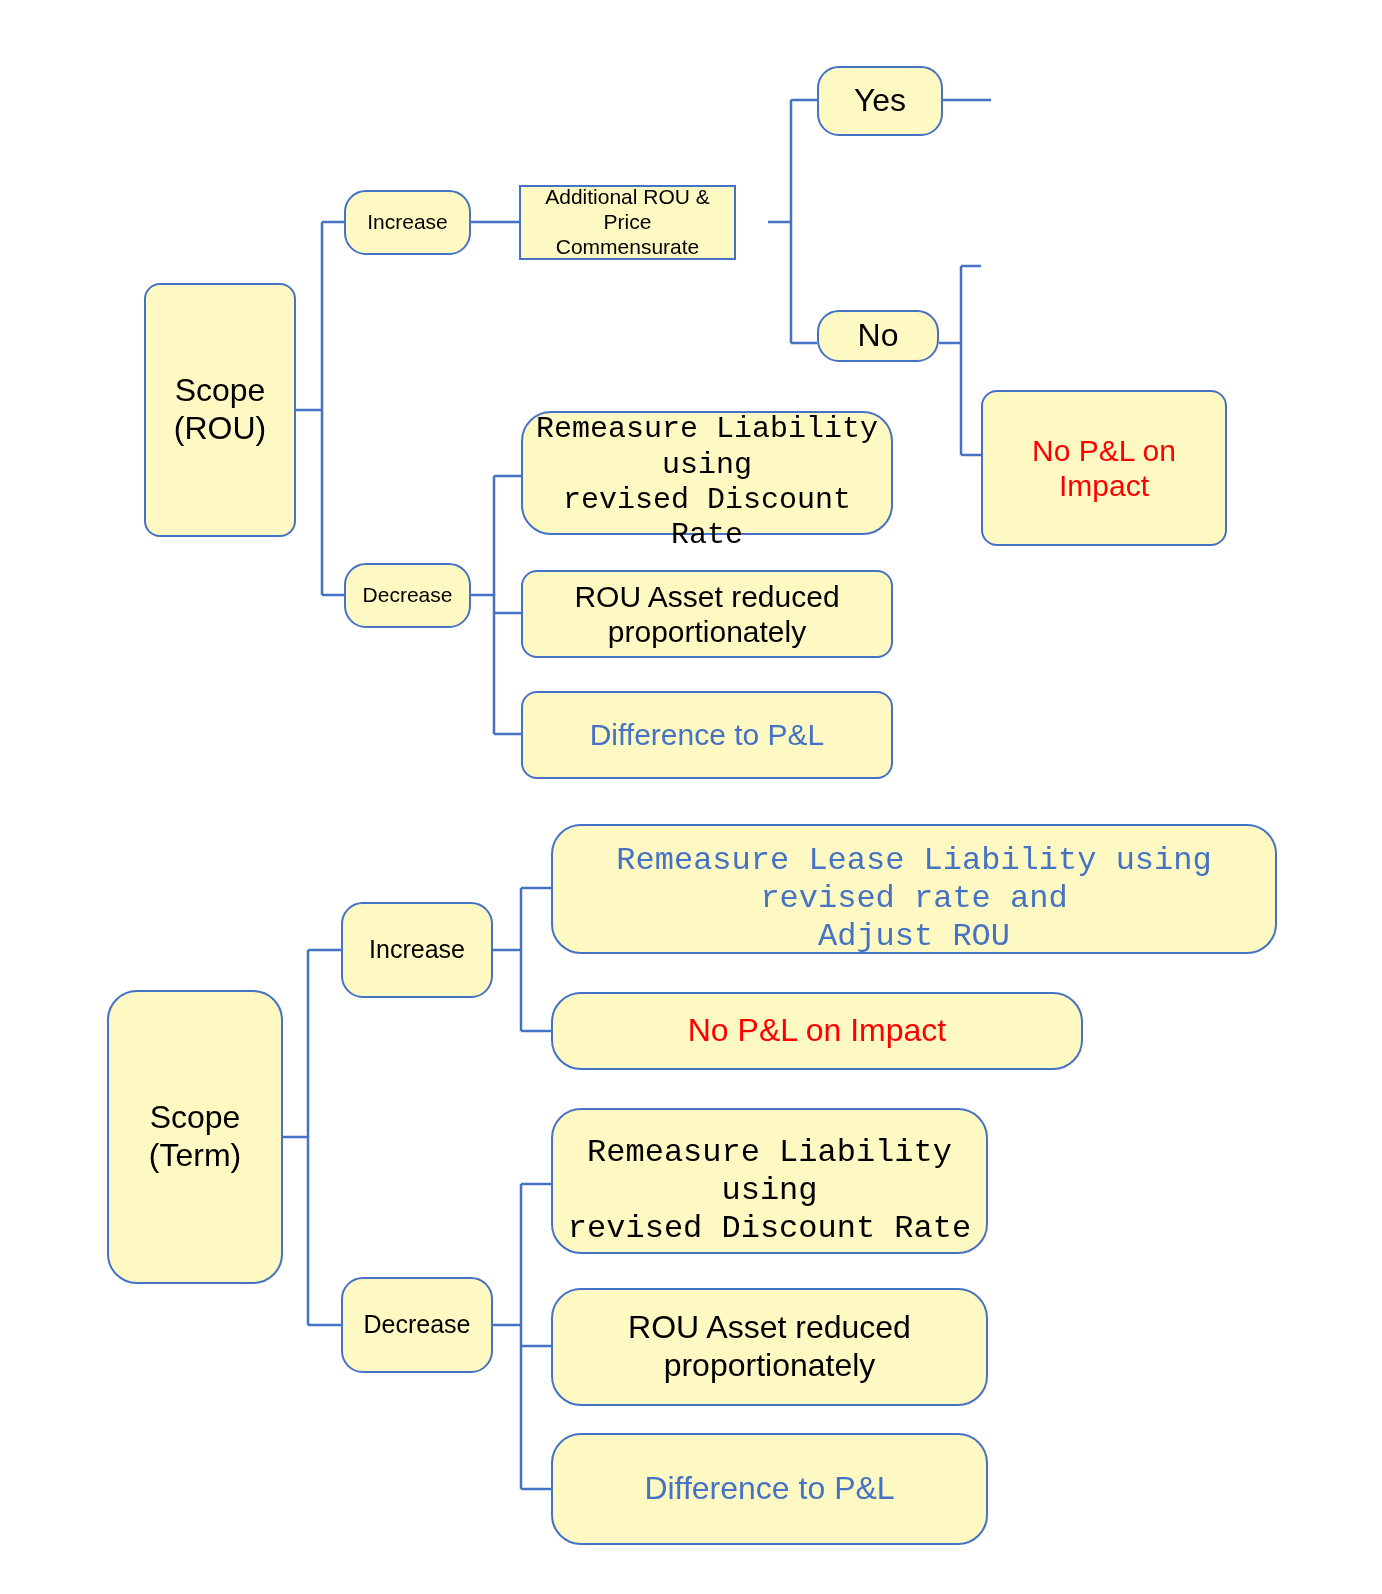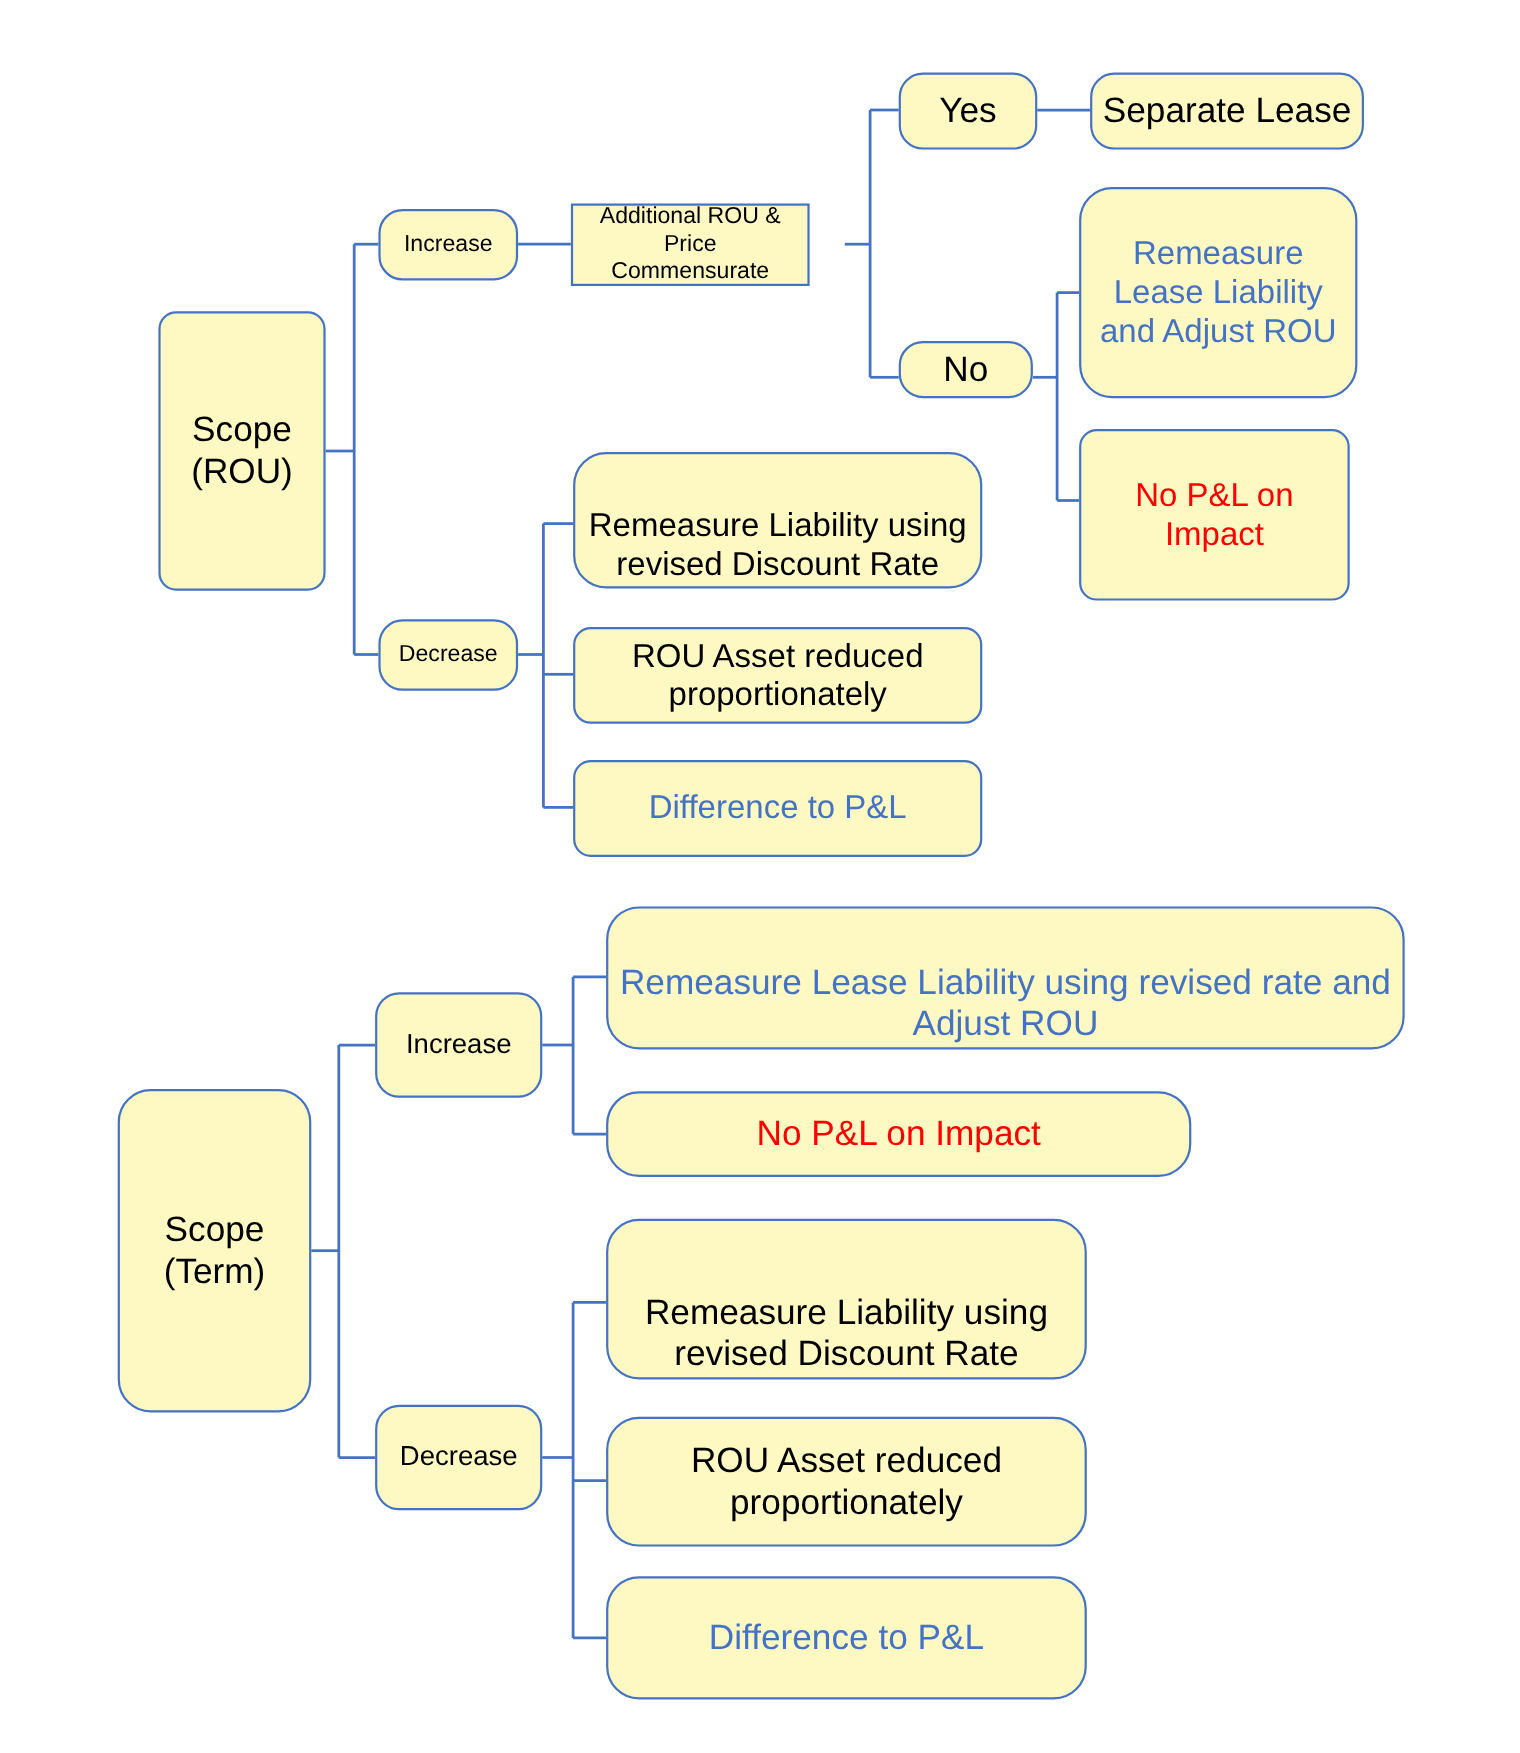--- a/index.html
+++ b/index.html
@@ -44,21 +44,21 @@
   .node.sq { border-radius: 0; }
   .node.pill { border-radius: 22px; }
   .node.bigpill { border-radius: 30px; }
   .node .txt { display: block; width: 100%; }
   .blue { color: #4472C4; }
   .red  { color: #FF0000; }
   .fs-small  { font-size: 21px; }
   .fs-med    { font-size: 25px; }
   .fs-large  { font-size: 30px; }
   .fs-xl     { font-size: 32px; }
-  .align-upper { align-items: flex-end; padding-top: 22px; }
+  .align-upper { align-items: center; padding-top: 22px; font-family: Liberation Mono, monospace; }
 </style>
 </head>
 <body>
 
 <div id="diagram-root">
 
   <svg class="connectors" viewBox="0 0 1382 1594">
     <g fill="none" stroke="#4472C4" stroke-width="2.5" stroke-linecap="butt" stroke-linejoin="miter">
 
       <path d="M296,410 L322,410"></path>
@@ -124,27 +124,21 @@
   </div>
 
   <div class="node pill fs-xl" style="left:817px; top:66px; width:126px; height:70px;">
     <span class="txt">Yes</span>
   </div>
 
   <div class="node pill fs-xl" style="left:817px; top:310px; width:122px; height:52px;">
     <span class="txt">No</span>
   </div>
 
-  <div class="node pill fs-xl" style="left:991px; top:66px; width:249px; height:70px;">
-    <span class="txt">Separate Lease</span>
-  </div>
 
-  <div class="node bigpill fs-large blue" style="left:981px; top:170px; width:253px; height:192px;">
-    <span class="txt">Remeasure<br>Lease Liability<br>and Adjust ROU</span>
-  </div>
 
   <div class="node rounded fs-large red" style="left:981px; top:390px; width:246px; height:156px;">
     <span class="txt">No P&amp;L on<br>Impact</span>
   </div>
 
   <div class="node bigpill fs-large align-upper" style="left:521px; top:411px; width:372px; height:124px;">
     <span class="txt">Remeasure Liability using<br>revised Discount Rate</span>
   </div>
 
   <div class="node rounded fs-large" style="left:521px; top:570px; width:372px; height:88px;">

